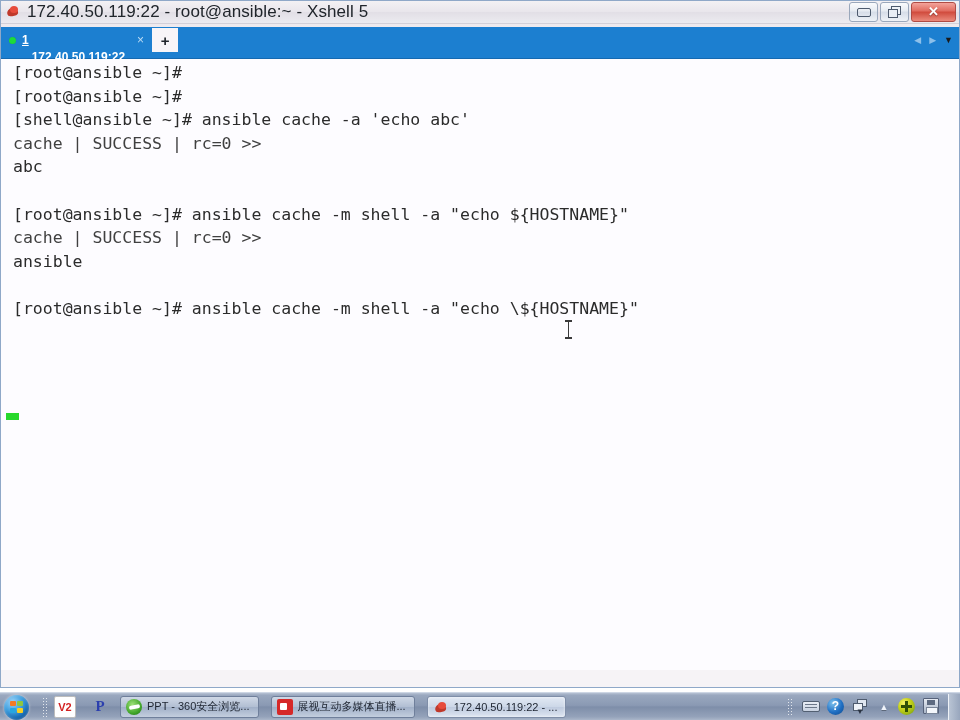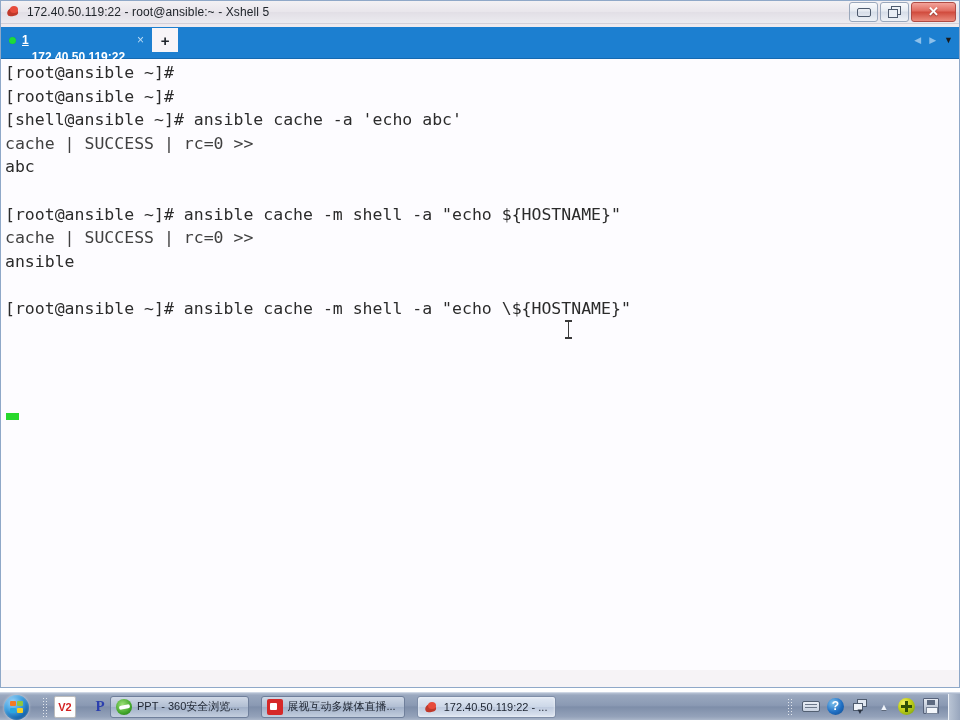--- a/index.html
+++ b/index.html
@@ -46,21 +46,21 @@
     border-radius: 50% 50% 40% 40% / 60% 60% 40% 40%;
     transform: rotate(-12deg);
   }
   .app-icon .sh2 {
     position: absolute; left: 5px; top: 2px;
     width: 8px; height: 7px;
     background: #e74c3c;
     border-radius: 50%;
   }
   .title-text {
-    font-size: 12px;
+    font-size: 17px;
     color: #20252b;
     letter-spacing: 0.1px;
     white-space: nowrap;
   }
   .caption-buttons {
     position: absolute;
     right: 3px; top: 1px;
     display: flex;
     gap: 2px;
   }
@@ -218,21 +218,21 @@
     background: #1c7fd0;
     border-bottom: 1px solid #1569b0;
   }
 
   
   .terminal {
     position: relative;
     background: #fdfcff;
     height: 611px;
     overflow: hidden;
-    padding: 2px 0 0 4px;
+    padding: 2px 0 0 12px;
     box-sizing: border-box;
   }
   .term-line {
     font-family: "DejaVu Sans Mono", "Liberation Mono", monospace;
     font-size: 16.5px;
     line-height: 23.6px;
     color: #2b2b2b;
     white-space: pre;
     letter-spacing: 0px;
   }
@@ -307,20 +307,21 @@
     width: 6px; height: 20px;
     margin: 0 6px 0 10px;
     background-image: radial-gradient(rgba(255,255,255,.75) 40%, transparent 42%);
     background-size: 3px 3px;
     flex: none;
   }
   .quicklaunch {
     display: flex;
     align-items: center;
     gap: 14px;
+    margin-right: 10px;
   }
   .ql-icon {
     width: 20px; height: 20px;
     display: flex; align-items: center; justify-content: center;
     font-size: 12px; font-weight: bold;
     border-radius: 2px;
     flex: none;
   }
   .ql-v2 {
     background: #ffffff;

